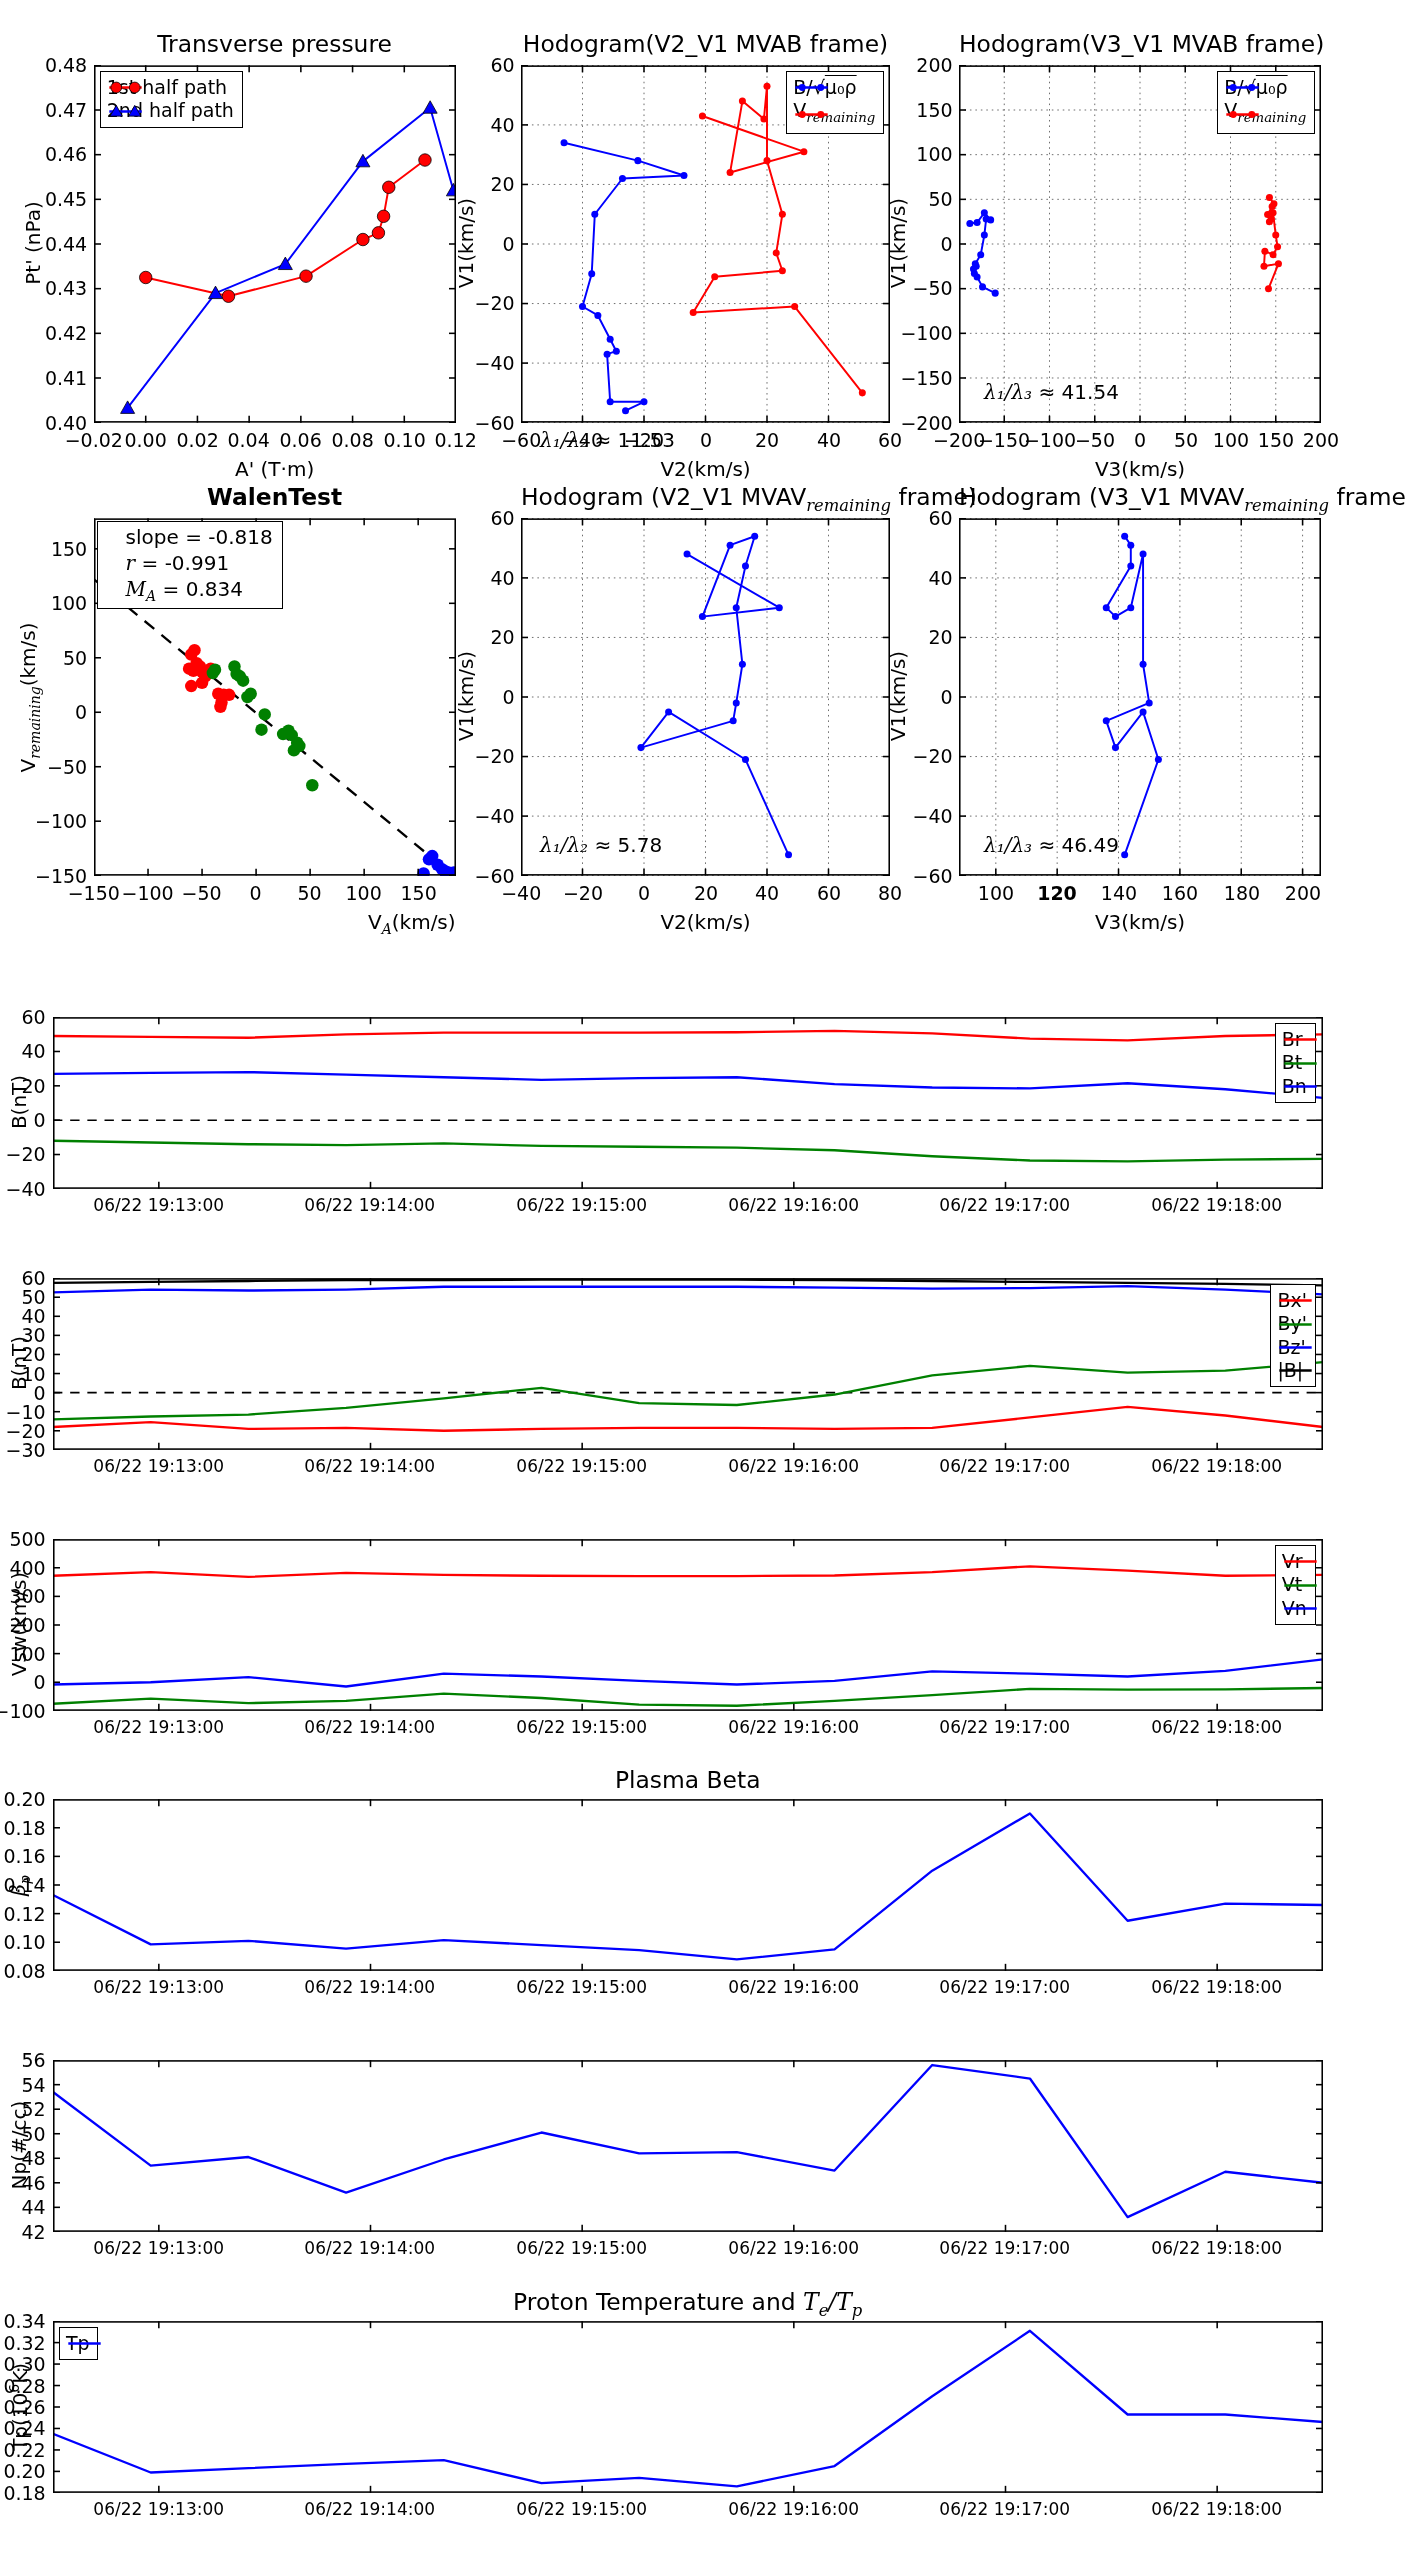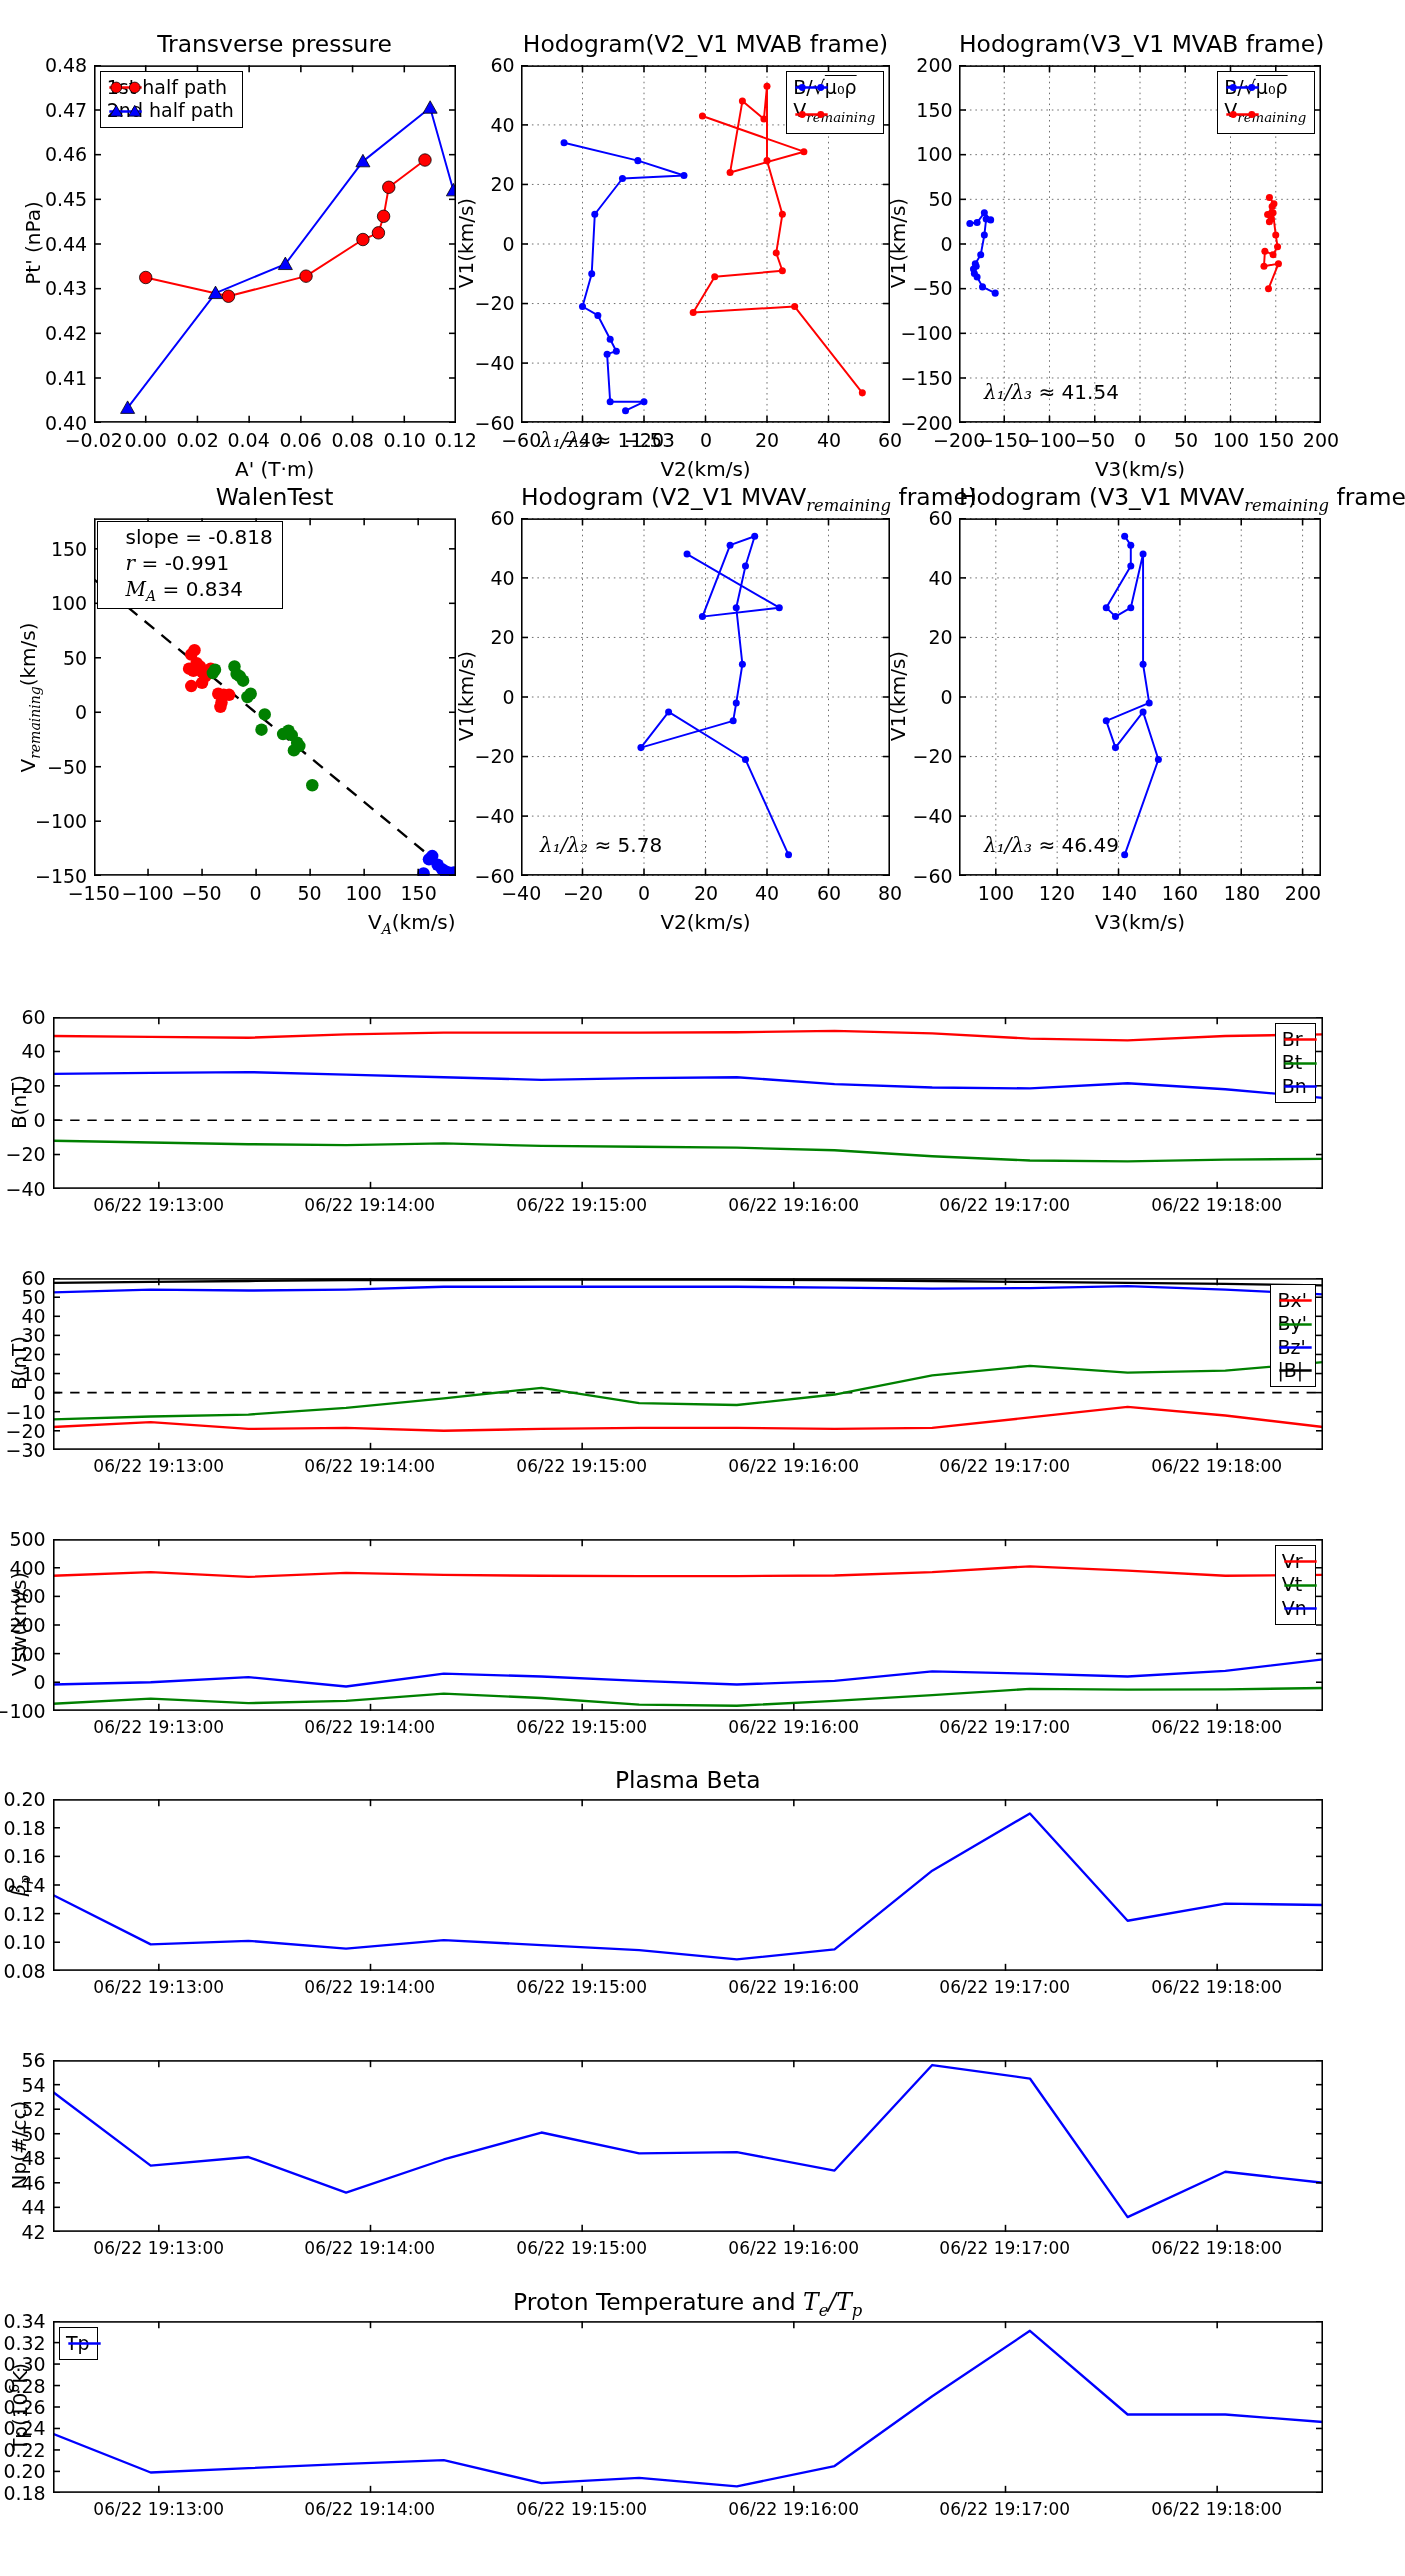--- a/index.html
+++ b/index.html
@@ -361,21 +361,21 @@
       <div class="tlx" style="left: 83px; top: 407px;">−100</div>
       <div class="tlx" style="left: 128px; top: 407px;">−50</div>
       <div class="tlx" style="left: 173px; top: 407px;">0</div>
       <div class="tlx" style="left: 219px; top: 407px;">50</div>
       <div class="tlx" style="left: 264px; top: 407px;">100</div>
       <div class="tlx" style="left: 309px; top: 407px;">150</div>
       <div class="tlx" style="left: 354px; top: 407px;">200</div>
     </div>
 
   <div class="panel" style="left: 15.6px; top: 475px; width: 456px; height: 449px;">
-    <div class="title" style="left: 78px; width: 362px; top: 7.8px;">WalenTest</div>
+    <div class="title" style="left: 78px; width: 362px; top: 7.8px; font-weight: bold;">WalenTest</div>
     <div class="xlabel" style="left: 78px; width: 362px; top: 435px; text-align: right;">V<sub><span class="math">A</span></sub>(km/s)</div>
     <div class="ylabel" style="left: -190px; top: 209px;">V<sub><span class="math">remaining</span></sub>(km/s)</div>
     <svg width="362" height="358" viewBox="0 0 464 458" style="left: 78px; top: 43px; overflow: hidden;">
         <line x1="0" y1="78.1951219512195" x2="462.6149253731343" y2="459.3963414634146" stroke="#000" stroke-width="3" stroke-dasharray="16 12"></line>
         <circle cx="124.65671641791045" cy="174.5426829268293" r="8" fill="#ff0000"></circle>
         <circle cx="128.81194029850747" cy="168.9573170731707" r="8" fill="#ff0000"></circle>
         <circle cx="121.8865671641791" cy="192.6951219512195" r="8" fill="#ff0000"></circle>
         <circle cx="127.42686567164179" cy="195.4878048780488" r="8" fill="#ff0000"></circle>
         <circle cx="131.5820895522388" cy="185.71341463414637" r="8" fill="#ff0000"></circle>
         <circle cx="135.73731343283583" cy="189.90243902439028" r="8" fill="#ff0000"></circle>
@@ -611,21 +611,21 @@
       </svg>
     <div class="anno" style="left: 103px; top: 358px;"><span class="math">λ₁/λ₃</span> ≈ 46.49</div>
   <div class="tly" style="left: 1.6px; top: 390px;">−60</div>
       <div class="tly" style="left: 1.6px; top: 330px;">−40</div>
       <div class="tly" style="left: 1.6px; top: 270px;">−20</div>
       <div class="tly" style="left: 1.6px; top: 211px;">0</div>
       <div class="tly" style="left: 1.6px; top: 151px;">20</div>
       <div class="tly" style="left: 1.6px; top: 92px;">40</div>
       <div class="tly" style="left: 1.6px; top: 32px;">60</div>
       <div class="tlx" style="left: 29px; top: 407px;">100</div>
-      <div class="tlx" style="left: 90px; top: 407px;">120</div>
+      <div class="tlx" style="left: 90px; top: 407px; font-weight: bold;">120</div>
       <div class="tlx" style="left: 152px; top: 407px;">140</div>
       <div class="tlx" style="left: 213px; top: 407px;">160</div>
       <div class="tlx" style="left: 275px; top: 407px;">180</div>
       <div class="tlx" style="left: 336px; top: 407px;">200</div>
     </div>
 
   <div class="panel" style="left: -2.3px; top: 978px; width: 1340px; height: 254px;">
     <div class="ylabel" style="left: -182px; top: 112px;">B(nT)</div>
     <svg width="1270" height="172" viewBox="0 0 1627 220" style="left: 55px; top: 39px; overflow: hidden;">
         <line x1="0" y1="132" x2="1627" y2="132" stroke="#000" stroke-width="2" stroke-dasharray="12 10"></line>

